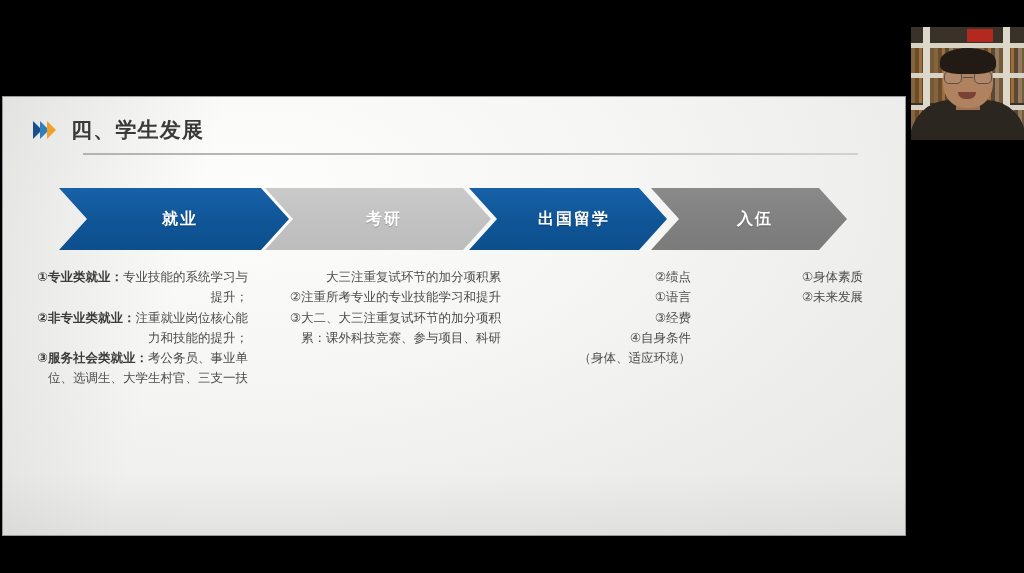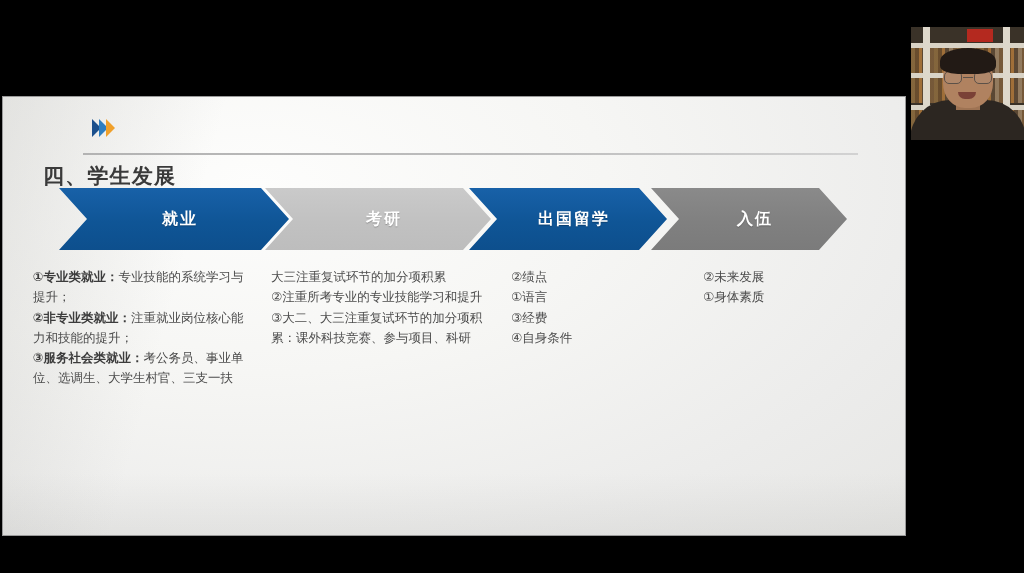--- a/index.html
+++ b/index.html
@@ -44,23 +44,22 @@
                 linear-gradient(0deg, rgba(175,175,172,0.18) 0%, rgba(255,255,255,0) 14%);
   }
 
   
   .title-row {
     position: absolute;
     left: 30px;
     top: 22px;
     display: flex;
     align-items: center;
-    gap: 28px;
+    gap: 3px;
     z-index: 3;
-    flex-direction: column;
   }
   .chev-group {
     display: flex;
     align-items: center;
     gap: 0px;
     margin-right: 4px;
   }
   .chev {
     width: 0;
     height: 0;
@@ -135,21 +134,21 @@
     width: 902px;
     z-index: 3;
   }
   .col {
     position: absolute;
     top: 0;
     color: #4b4b4b;
     line-height: 1.62;
     font-size: 12.5px;
   }
-  .col p { margin: 0; }
+  .col p { margin: 0; text-align: right; }
   .col .b { font-weight: bold; color: #3c3c3c; }
   .c-1 { left: 30px;  width: 215px; }
   .c-2 { left: 268px; width: 230px; }
   .c-3 { left: 508px; width: 180px; }
   .c-4 { left: 700px; width: 160px; }
 
   
   #webcam {
     position: absolute;
     left: 911px;
@@ -332,24 +331,25 @@
       <div class="col c-2" id="col-1">
           <p><span>大三注重复试环节的加分项积累</span></p>
           <p><span>②注重所考专业的专业技能学习和提升</span></p>
           <p><span>③大二、大三注重复试环节的加分项积累：课外科技竞赛、参与项目、科研</span></p>
         </div>
       <div class="col c-3" id="col-2">
           <p><span>②绩点</span></p>
           <p><span>①语言</span></p>
           <p><span>③经费</span></p>
           <p><span>④自身条件</span></p>
+          <p><span>（身体、适应环境）</span></p>
         </div>
       <div class="col c-4" id="col-3">
+          <p><span>①身体素质</span></p>
           <p><span>②未来发展</span></p>
-          <p><span>①身体素质</span></p>
         </div>
     </div>
 
   </div>
 
   <div id="webcam">
     <div class="wc-bg"></div>
     <div class="books b1"></div>
     <div class="red-book"></div>
     <div class="shelf s1"></div>

